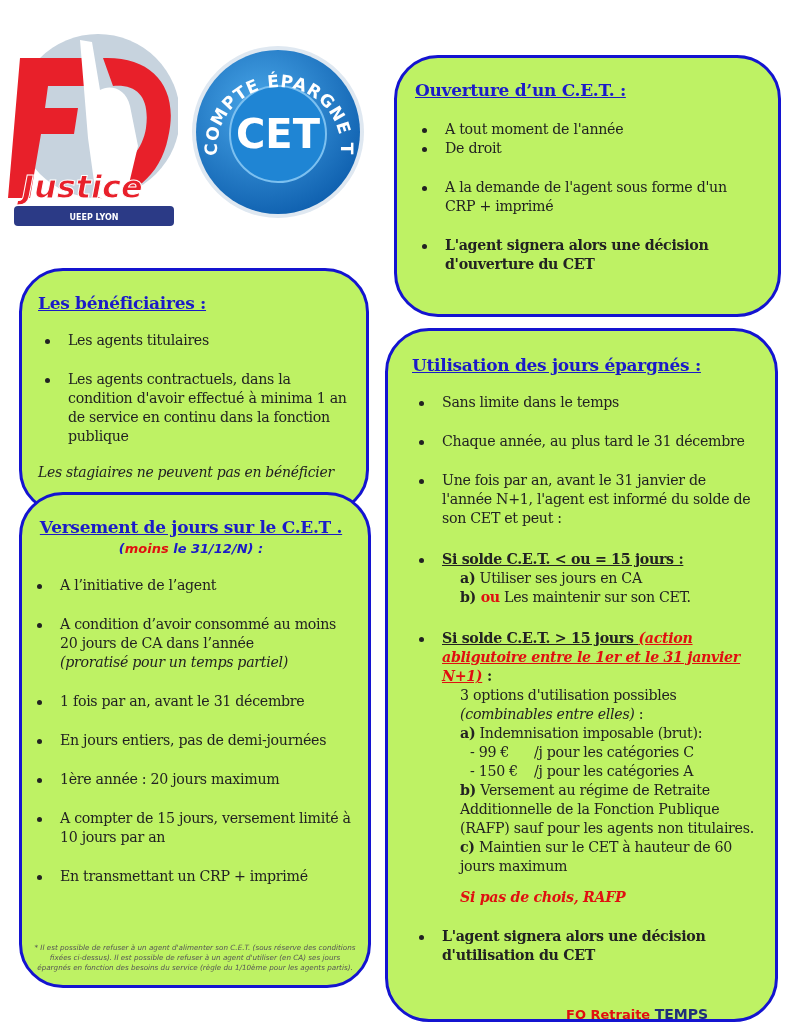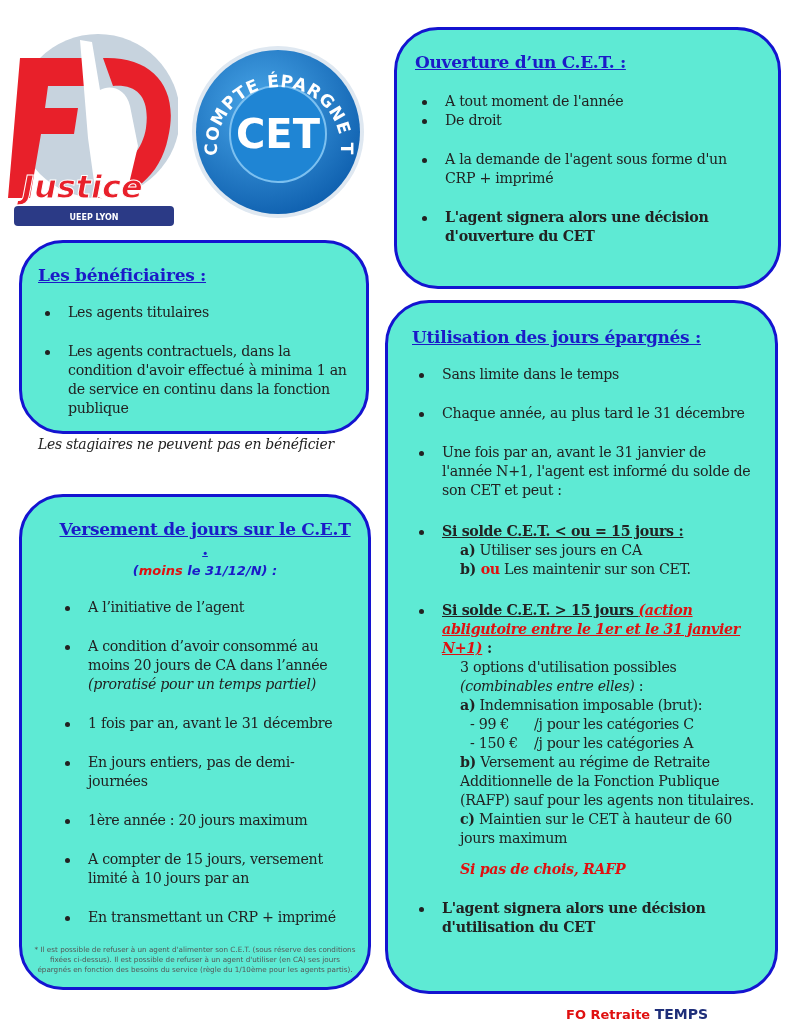--- a/index.html
+++ b/index.html
@@ -3,21 +3,22 @@
 <meta charset="utf-8">
 <style>
   * { box-sizing: border-box; margin: 0; padding: 0; }
   html, body { width: 796px; height: 1024px; background: #ffffff; overflow: hidden; }
   body { position: relative; font-family: "DejaVu Serif", "Liberation Serif", serif; color: #222; }
 
   .box {
     position: absolute;
     border: 3px solid #1414d0;
     border-radius: 44px;
-    background: #5eead4;
+    background: #bef264;
+    margin-top: 28px;
   }
   .box h2 {
     font-family: "DejaVu Serif", serif;
     font-weight: bold;
     color: #1b1bc8;
     text-decoration: underline;
     font-size: 17px;
     letter-spacing: -0.3px;
   }
   ul.bul { list-style: none; }
@@ -40,34 +41,34 @@
   .ital { font-style: italic; }
   .red { color: #e01010; }
   .sub { padding-left: 18px; font-size: 14.2px; line-height: 19px; letter-spacing: -0.3px; }
   .u { text-decoration: underline; }
 
   
   #fo-logo { position: absolute; left: 8px; top: 28px; width: 170px; height: 200px; }
   #cet-logo { position: absolute; left: 188px; top: 42px; width: 180px; height: 180px; }
 
   #box-ouv { left: 394px; top: 27px; width: 387px; height: 262px; padding: 22px 20px 0 18px; }
-  #box-ben { left: 19px; top: 240px; width: 350px; height: 194px; padding: 22px 18px 0 16px; }
-  #box-ver { left: 19px; top: 494px; width: 352px; height: 496px; padding: 22px 16px 0 36px; }
+  #box-ben { left: 19px; top: 240px; width: 350px; height: 246px; padding: 22px 18px 0 16px; }
+  #box-ver { left: 19px; top: 464px; width: 352px; height: 496px; padding: 22px 16px 0 8px; }
   #box-uti { left: 385px; top: 300px; width: 393px; height: 694px; padding: 24px 18px 0 24px; }
 
   #footer-brand {
     position: absolute; left: 566px; top: 1006px;
     font-family: "DejaVu Sans", sans-serif; font-weight: bold; font-size: 13px;
   }
   #footer-brand .fo { color: #e01010; }
   #footer-brand .lyon { color: #1f2f7a; font-size: 14px; }
 
   .footnote {
     position: absolute; left: 12px; right: 12px; bottom: 12px;
-    font-size: 7.2px; line-height: 10px; color: #555;
+    font-size: 7.2px; line-height: 10px; font-style: italic; color: #555;
     text-align: center; font-family: "DejaVu Sans", sans-serif;
   }
 </style>
 </head>
 <body>
 
 <div id="fo-logo">
   <svg width="170" height="200" viewBox="0 0 170 200">
     <circle cx="90" cy="88" r="82" fill="#c7d3de"></circle>
     <path d="M12 30 L80 30 L76 58 L40 58 L37 80 L70 80 L66 106 L33 106 L22 170 L0 170 Z" fill="#e8202a"></path>

